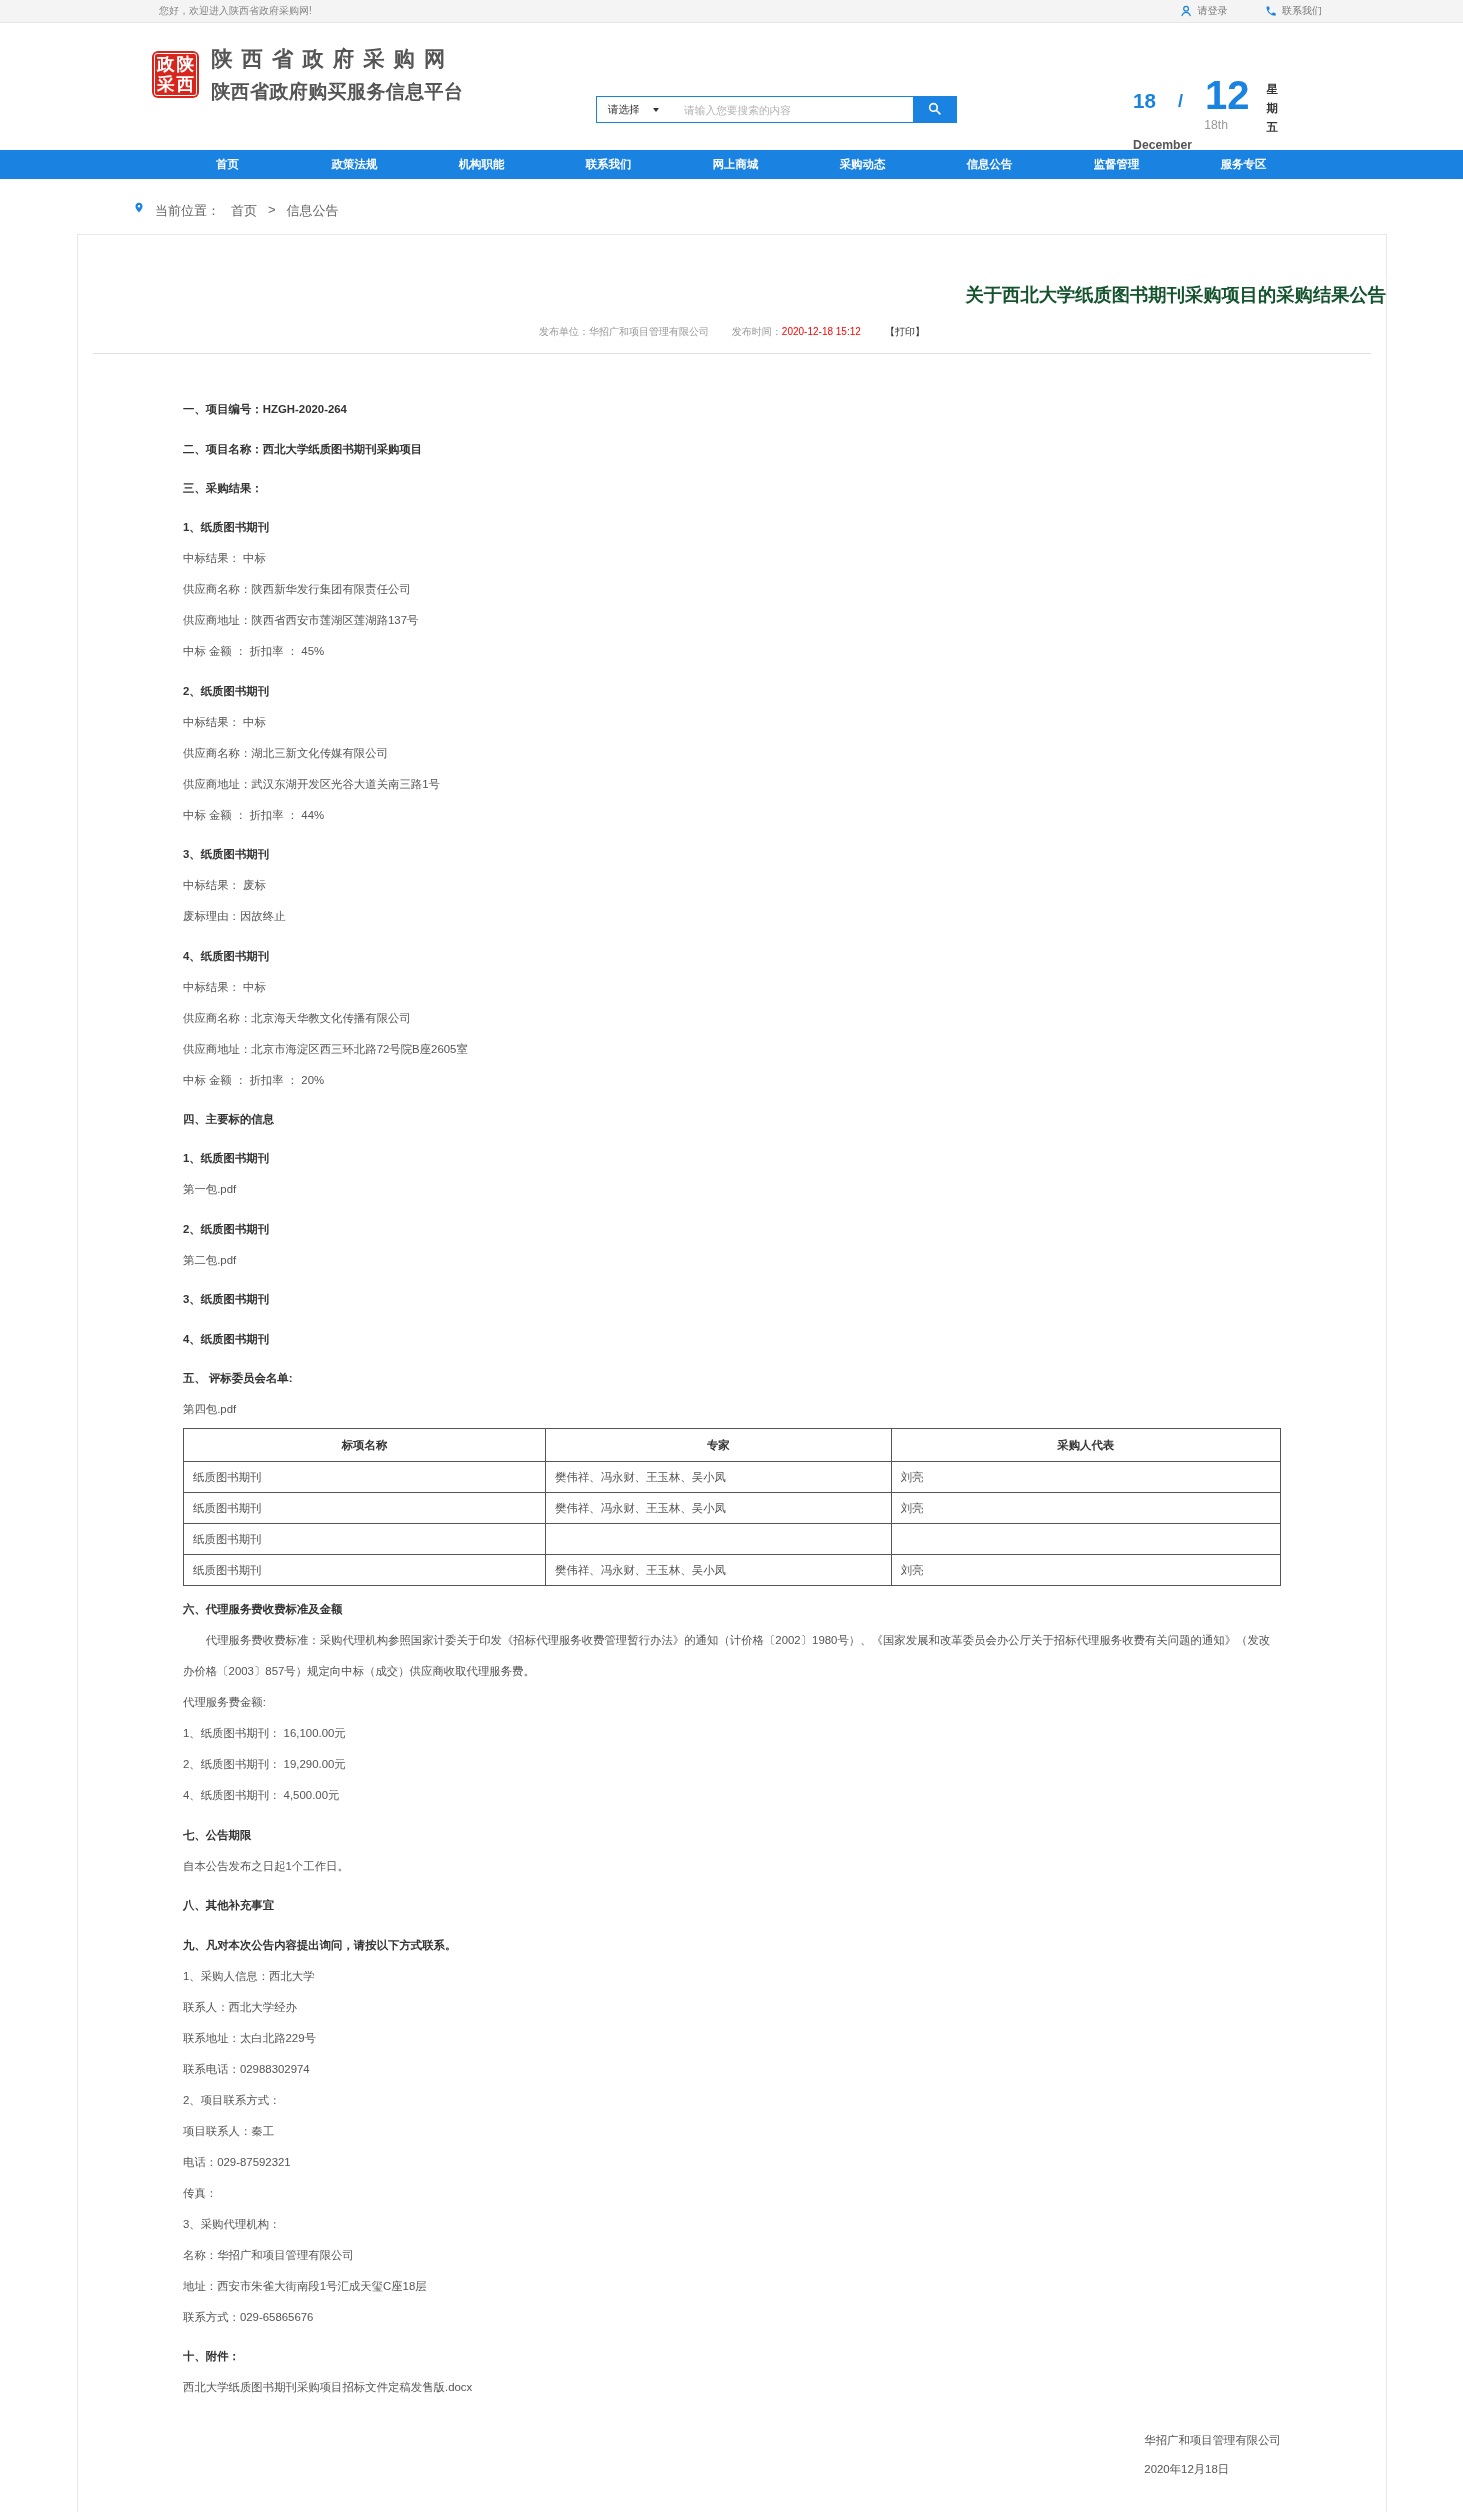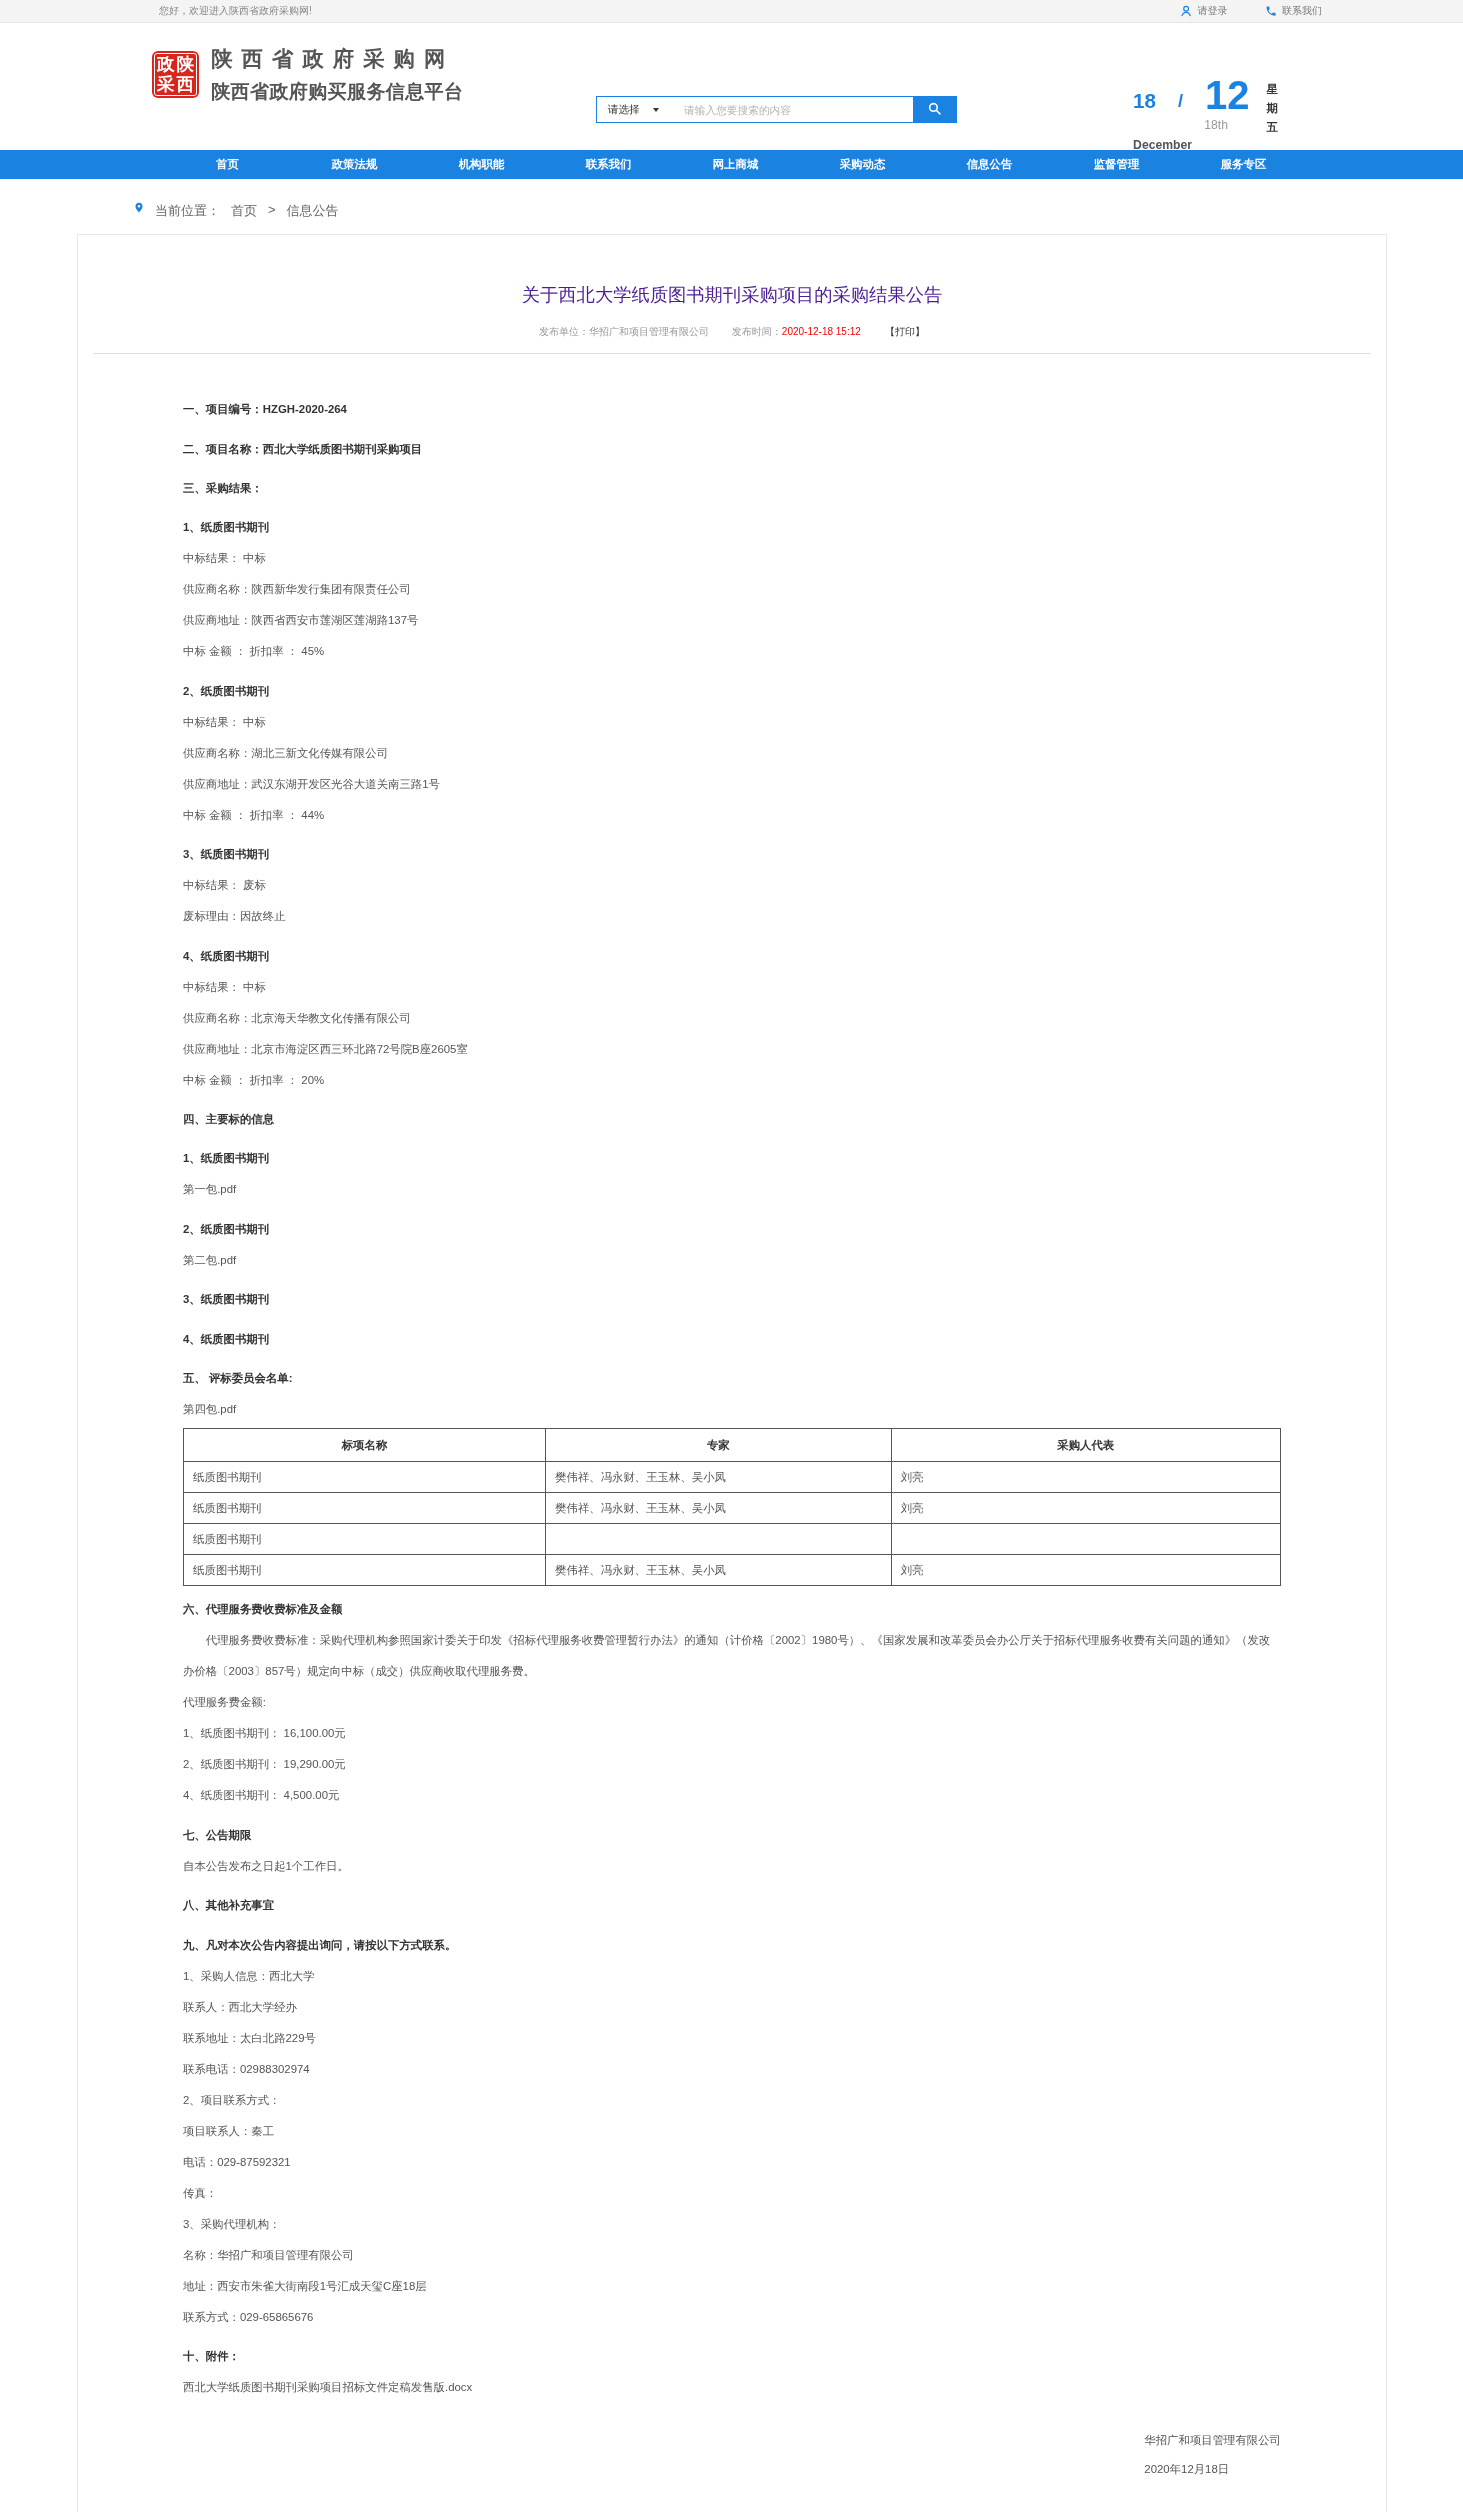--- a/index.html
+++ b/index.html
@@ -49,21 +49,21 @@
   .nav-item { width:127px; text-align:center; line-height:29px; color:#fff; font-size:11.4px; font-weight:700;
               text-decoration:none; cursor:pointer; }
 
   
   .breadcrumb { display:flex; align-items:flex-start; gap:11px; padding:23px 0 9.1px 134px; font-size:13px; color:#666; }
   .breadcrumb .crumb-link { cursor:pointer; }
   .breadcrumb svg { display:block; }
 
   
   .card { width:1310px; margin:4.6px auto 42px; background:#fff; border:0.8px solid #e8e8e8; padding:35px 0 46px; }
-  .article-title { text-align:center; font-size:18.3px; font-weight:400; color:#4c1d95; }
+  .article-title { text-align:right; font-size:18.3px; font-weight:700; color:#14532d; }
   .article-meta { text-align:center; margin-top:18.3px; font-size:10px; color:#999; }
   .article-meta .gap { display:inline-block; width:20px; }
   .meta-time { color:#fe0000; }
   .meta-print { color:#333; margin-left:21.3px; cursor:pointer; }
   .meta-divider { border-bottom:0.8px solid #e0e0e0; margin:13.7px 15.2px 0; }
   .article-body { padding:32px 105px 0; }
   .line { font-size:11.4px; color:#555; line-height:31px; margin:0; }
   .line.h { font-weight:700; color:#333; margin-top:8.4px; }
   .line.indent { text-indent:2em; }
   .line.link { cursor:pointer; }

